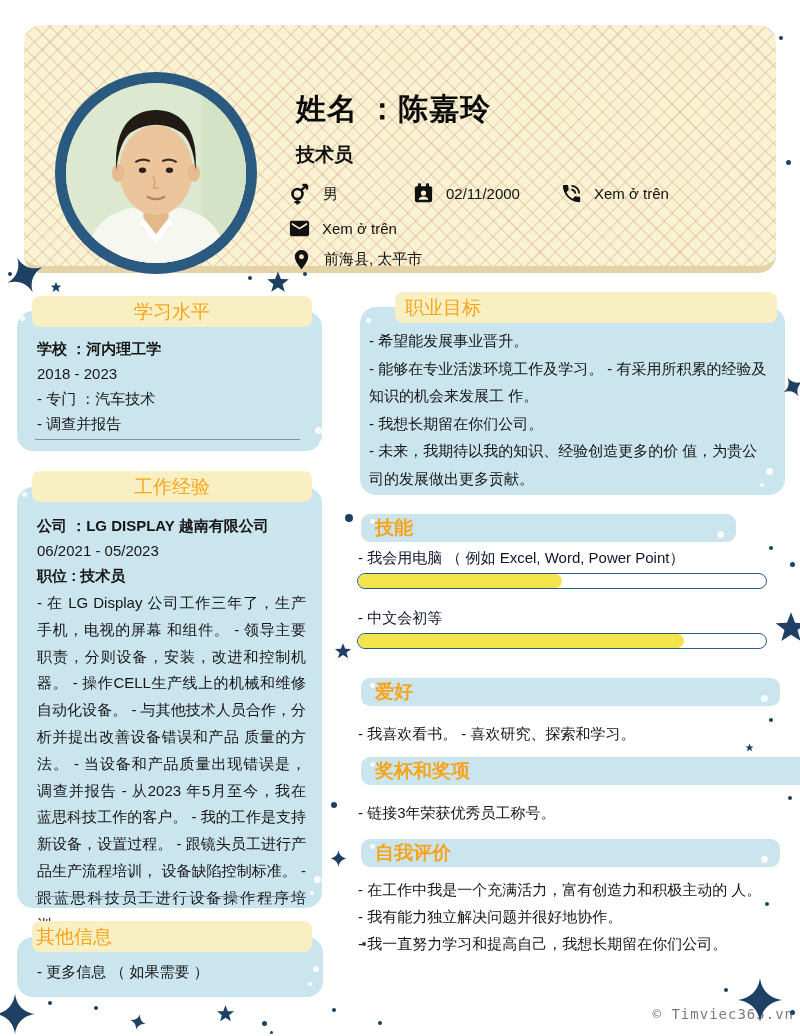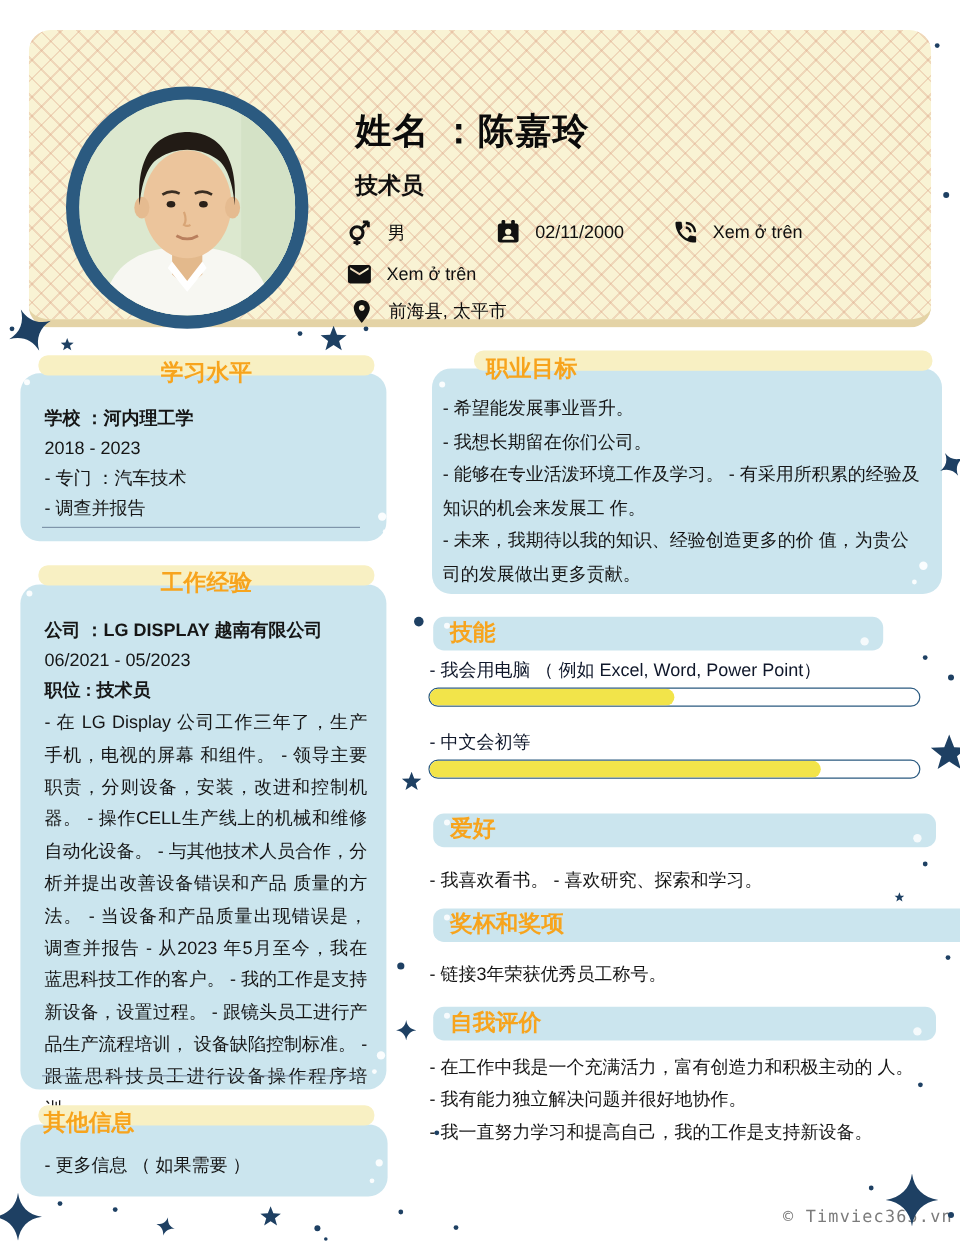--- a/index.html
+++ b/index.html
@@ -24,22 +24,22 @@
     background:#2b5a80;display:flex;align-items:center;justify-content:center;
   }
   .photo{width:180px;height:180px;border-radius:50%;overflow:hidden;background:#dce8cf;}
   .photo svg{display:block;}
   .name{position:absolute;left:272px;top:64px;font-size:30px;font-weight:bold;color:#0b0b0b;letter-spacing:1px;}
   .job-title{position:absolute;left:272px;top:117px;font-size:19px;font-weight:600;color:#101010;}
   .contact-item{position:absolute;display:flex;align-items:center;gap:11px;font-size:15px;color:#101010;}
   .contact-item svg{flex:0 0 auto;}
   
   .sec-head-yellow{
-    position:absolute;background:#f8f0c3;border-radius:8px;height:17px;
-    color:#f7a41d;font-size:19px;font-weight:bold;line-height:31px;z-index:2;
+    position:absolute;background:#f8f0c3;border-radius:8px;height:31px;
+    color:#f7a41d;font-size:19px;font-weight:normal;line-height:31px;z-index:2;
   }
   .sec-head-blue{
     position:absolute;background:#cbe5ee;border-radius:9px;height:28px;
     color:#f7a41d;font-size:19px;font-weight:bold;line-height:28px;
     padding-left:14px;box-sizing:border-box;z-index:2;
   }
   .sec-head-blue::before{content:"";position:absolute;left:9px;top:5px;width:5px;height:5px;border-radius:50%;background:rgba(255,255,255,.85);}
   .sec-head-blue::after{content:"";position:absolute;right:12px;bottom:4px;width:7px;height:7px;border-radius:50%;background:rgba(255,255,255,.8);}
   .centered{text-align:center;}
   
@@ -174,22 +174,22 @@
 </div>
 
 <div class="sec-head-yellow" style="left:32px;top:921px;width:280px;padding-left:4px;box-sizing:border-box;">其他信息</div>
 <div class="blue-card other-card">
   <div class="card-text">- 更多信息 （ 如果需要 ）</div>
 </div>
 
 <div class="sec-head-yellow" style="left:383px;top:292px;width:382px;padding-left:10px;box-sizing:border-box;margin-left:12px;">职业目标</div>
 <div class="blue-card obj-card">
   <div class="card-text">- 希望能发展事业晋升。</div>
+  <div class="card-text">- 能够在专业活泼环境工作及学习。 - 有采用所积累的经验及知识的机会来发展工 作。</div>
   <div class="card-text">- 我想长期留在你们公司。</div>
-  <div class="card-text">- 能够在专业活泼环境工作及学习。 - 有采用所积累的经验及知识的机会来发展工 作。</div>
   <div class="card-text">- 未来，我期待以我的知识、经验创造更多的价 值，为贵公司的发展做出更多贡献。</div>
 </div>
 
 <div class="sec-head-blue" style="left:361px;top:514px;width:375px;">技能</div>
 <div class="skill-label" style="top:549px;">- 我会用电脑 （ 例如 Excel, Word, Power Point）</div>
 <div class="progress" style="top:573px;">
   <div class="progress-fill" style="width: 50%;"></div>
 </div>
 <div class="skill-label" style="top:609px;">- 中文会初等</div>
 <div class="progress" style="top:633px;">
@@ -198,21 +198,21 @@
 
 <div class="sec-head-blue" style="left:361px;top:678px;width:419px;">爱好</div>
 <div class="line27" style="position:absolute;left:358px;top:720px;width:424px;">- 我喜欢看书。 - 喜欢研究、探索和学习。</div>
 
 <div class="sec-head-blue" style="left:361px;top:757px;width:479px;">奖杯和奖项</div>
 <div class="line27" style="position:absolute;left:358px;top:799px;width:424px;">- 链接3年荣获优秀员工称号。</div>
 
 <div class="sec-head-blue" style="left:361px;top:839px;width:419px;">自我评价</div>
 <div class="line27" style="position:absolute;left:358px;top:876px;width:430px;">- 在工作中我是一个充满活力，富有创造力和积极主动的 人。</div>
 <div class="line27" style="position:absolute;left:358px;top:903px;width:430px;">- 我有能力独立解决问题并很好地协作。</div>
-<div class="line27" style="position:absolute;left:358px;top:930px;width:430px;">- 我一直努力学习和提高自己，我的工作是支持新设备。</div>
+<div class="line27" style="position:absolute;left:358px;top:930px;width:430px;">- 我一直努力学习和提高自己，我想长期留在你们公司。</div>
 
 <div class="footer-credit">© Timviec365.vn</div>
 
 <div id="deco-layer">
     <svg class="deco" width="38" height="38" style="left: 6px; top: 256px; transform: rotate(-24deg); fill: rgb(30, 64, 99);">
       <use href="#sym-sparkle"></use>
     </svg>
     <svg class="deco" width="12" height="12" style="left: 50px; top: 281px; transform: rotate(0deg); fill: rgb(30, 64, 99);">
       <use href="#sym-star5"></use>
     </svg>

